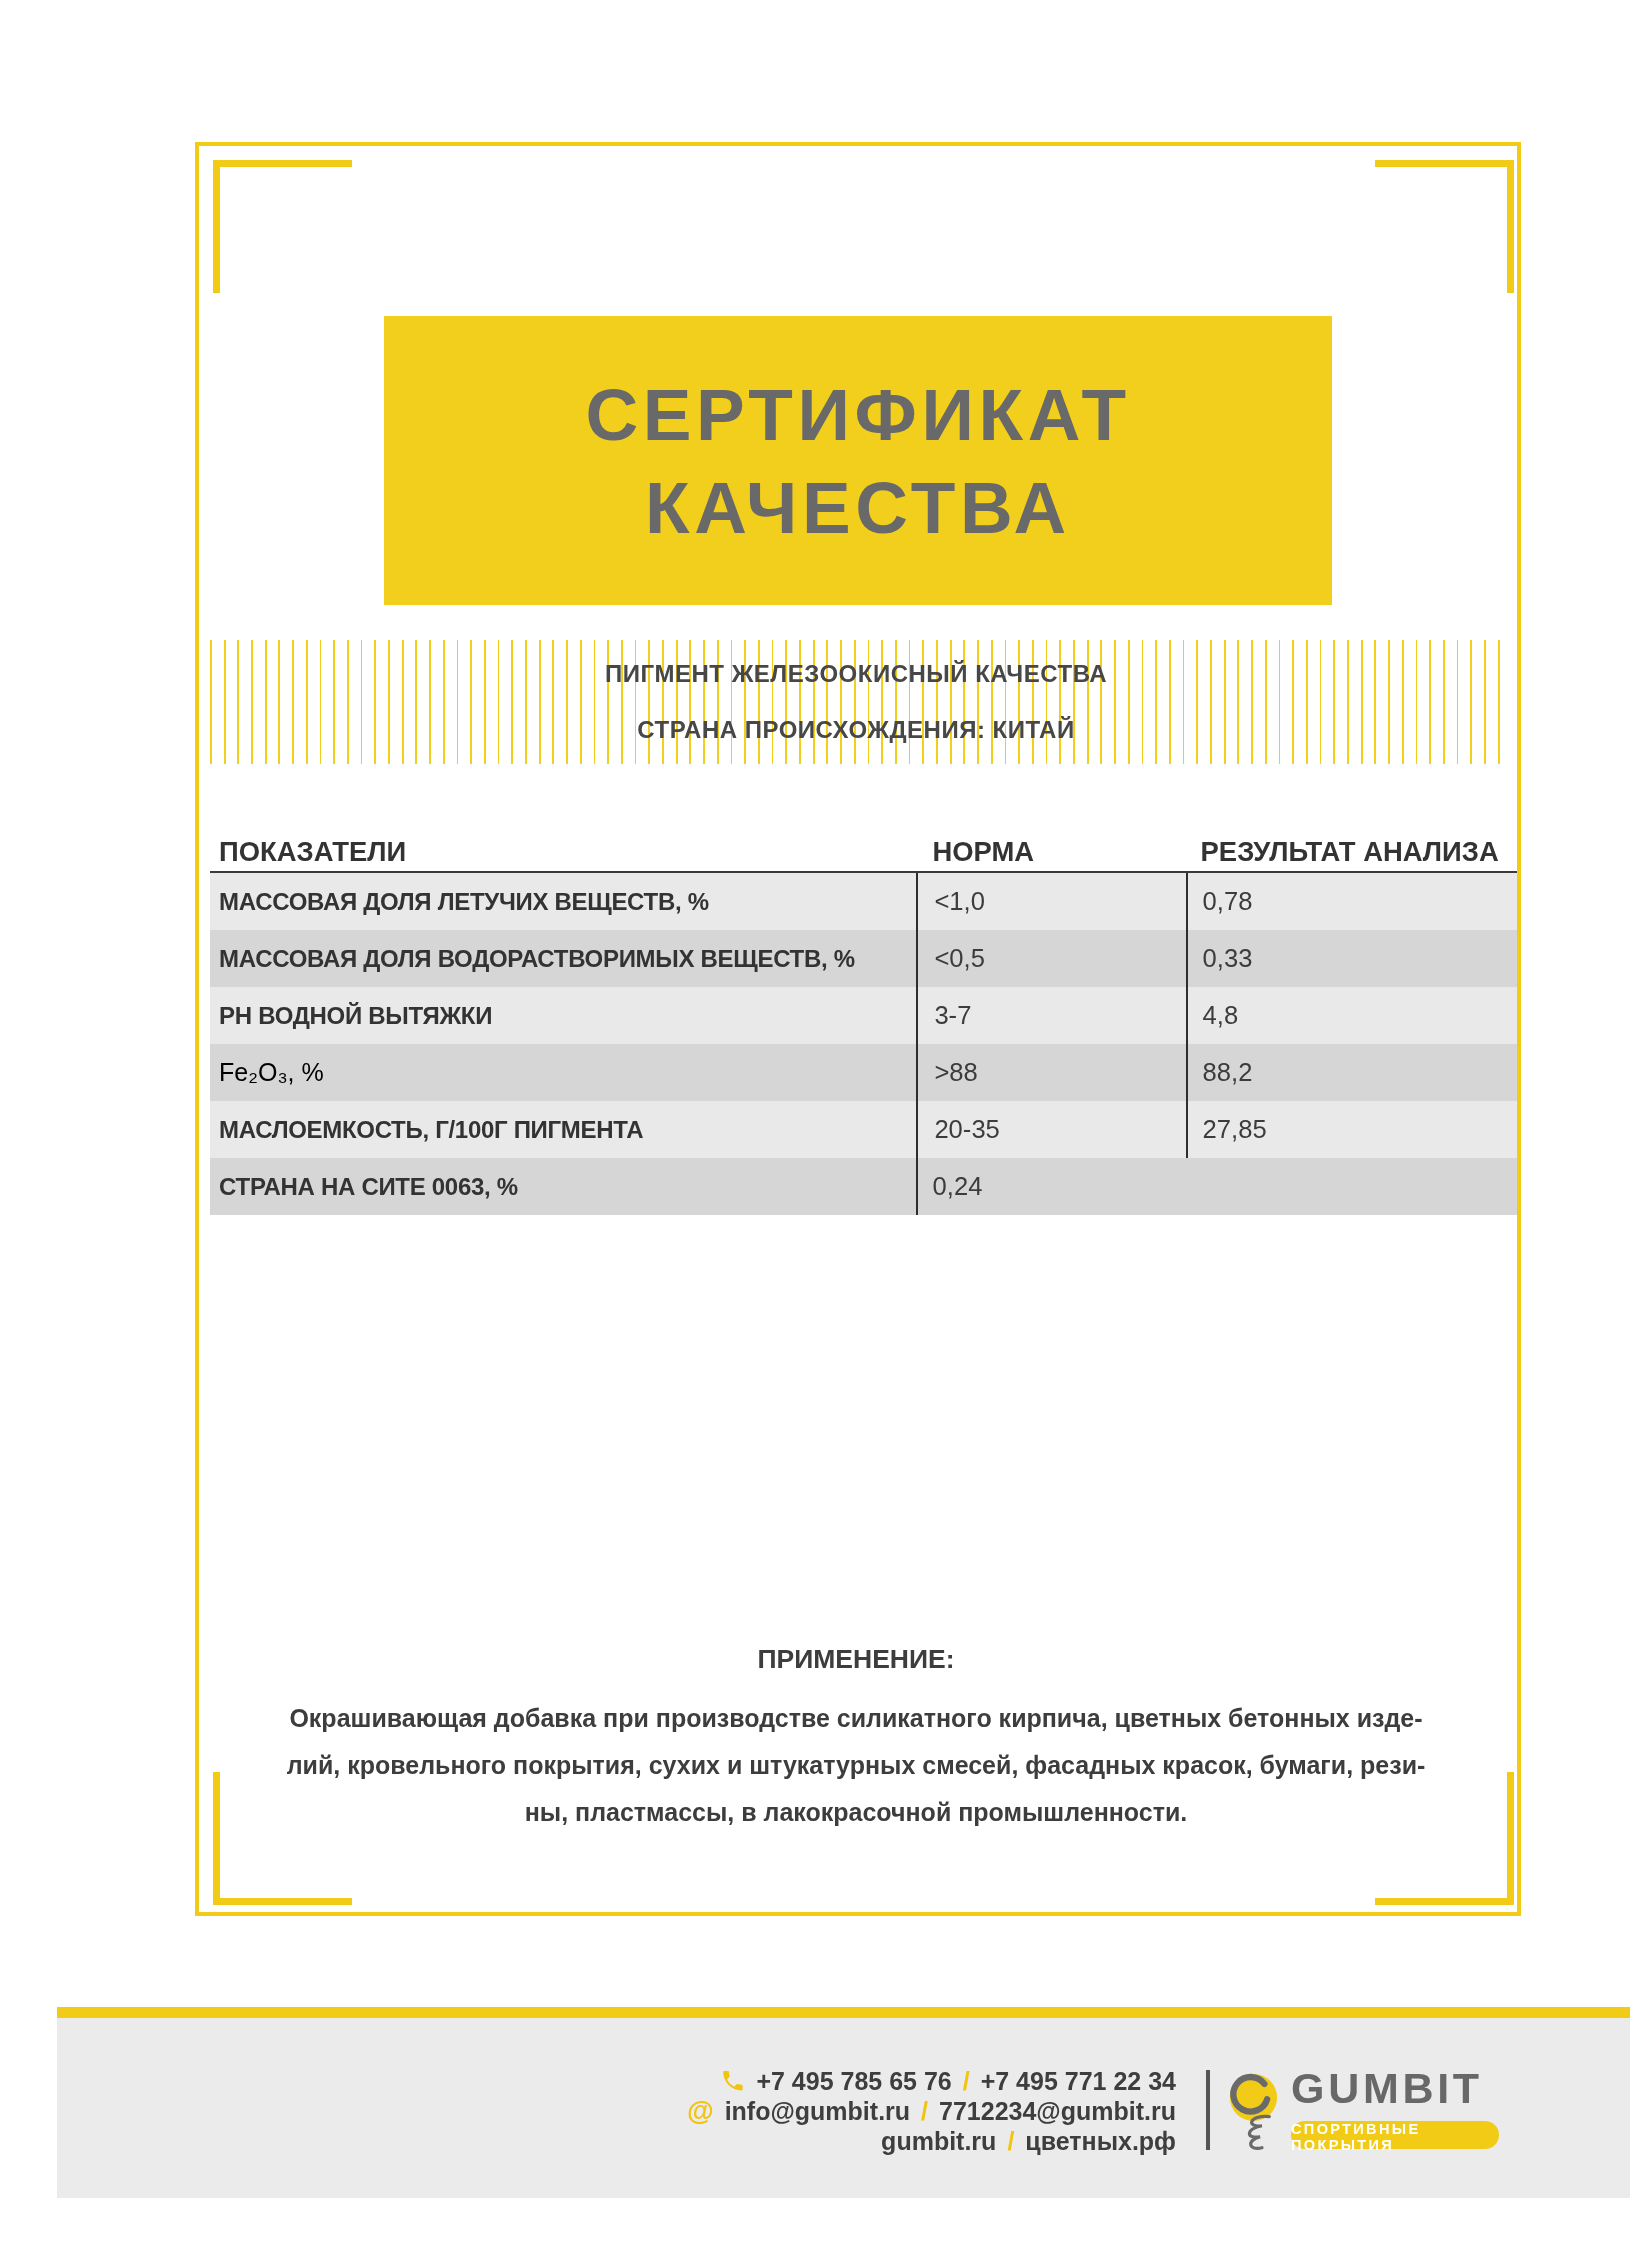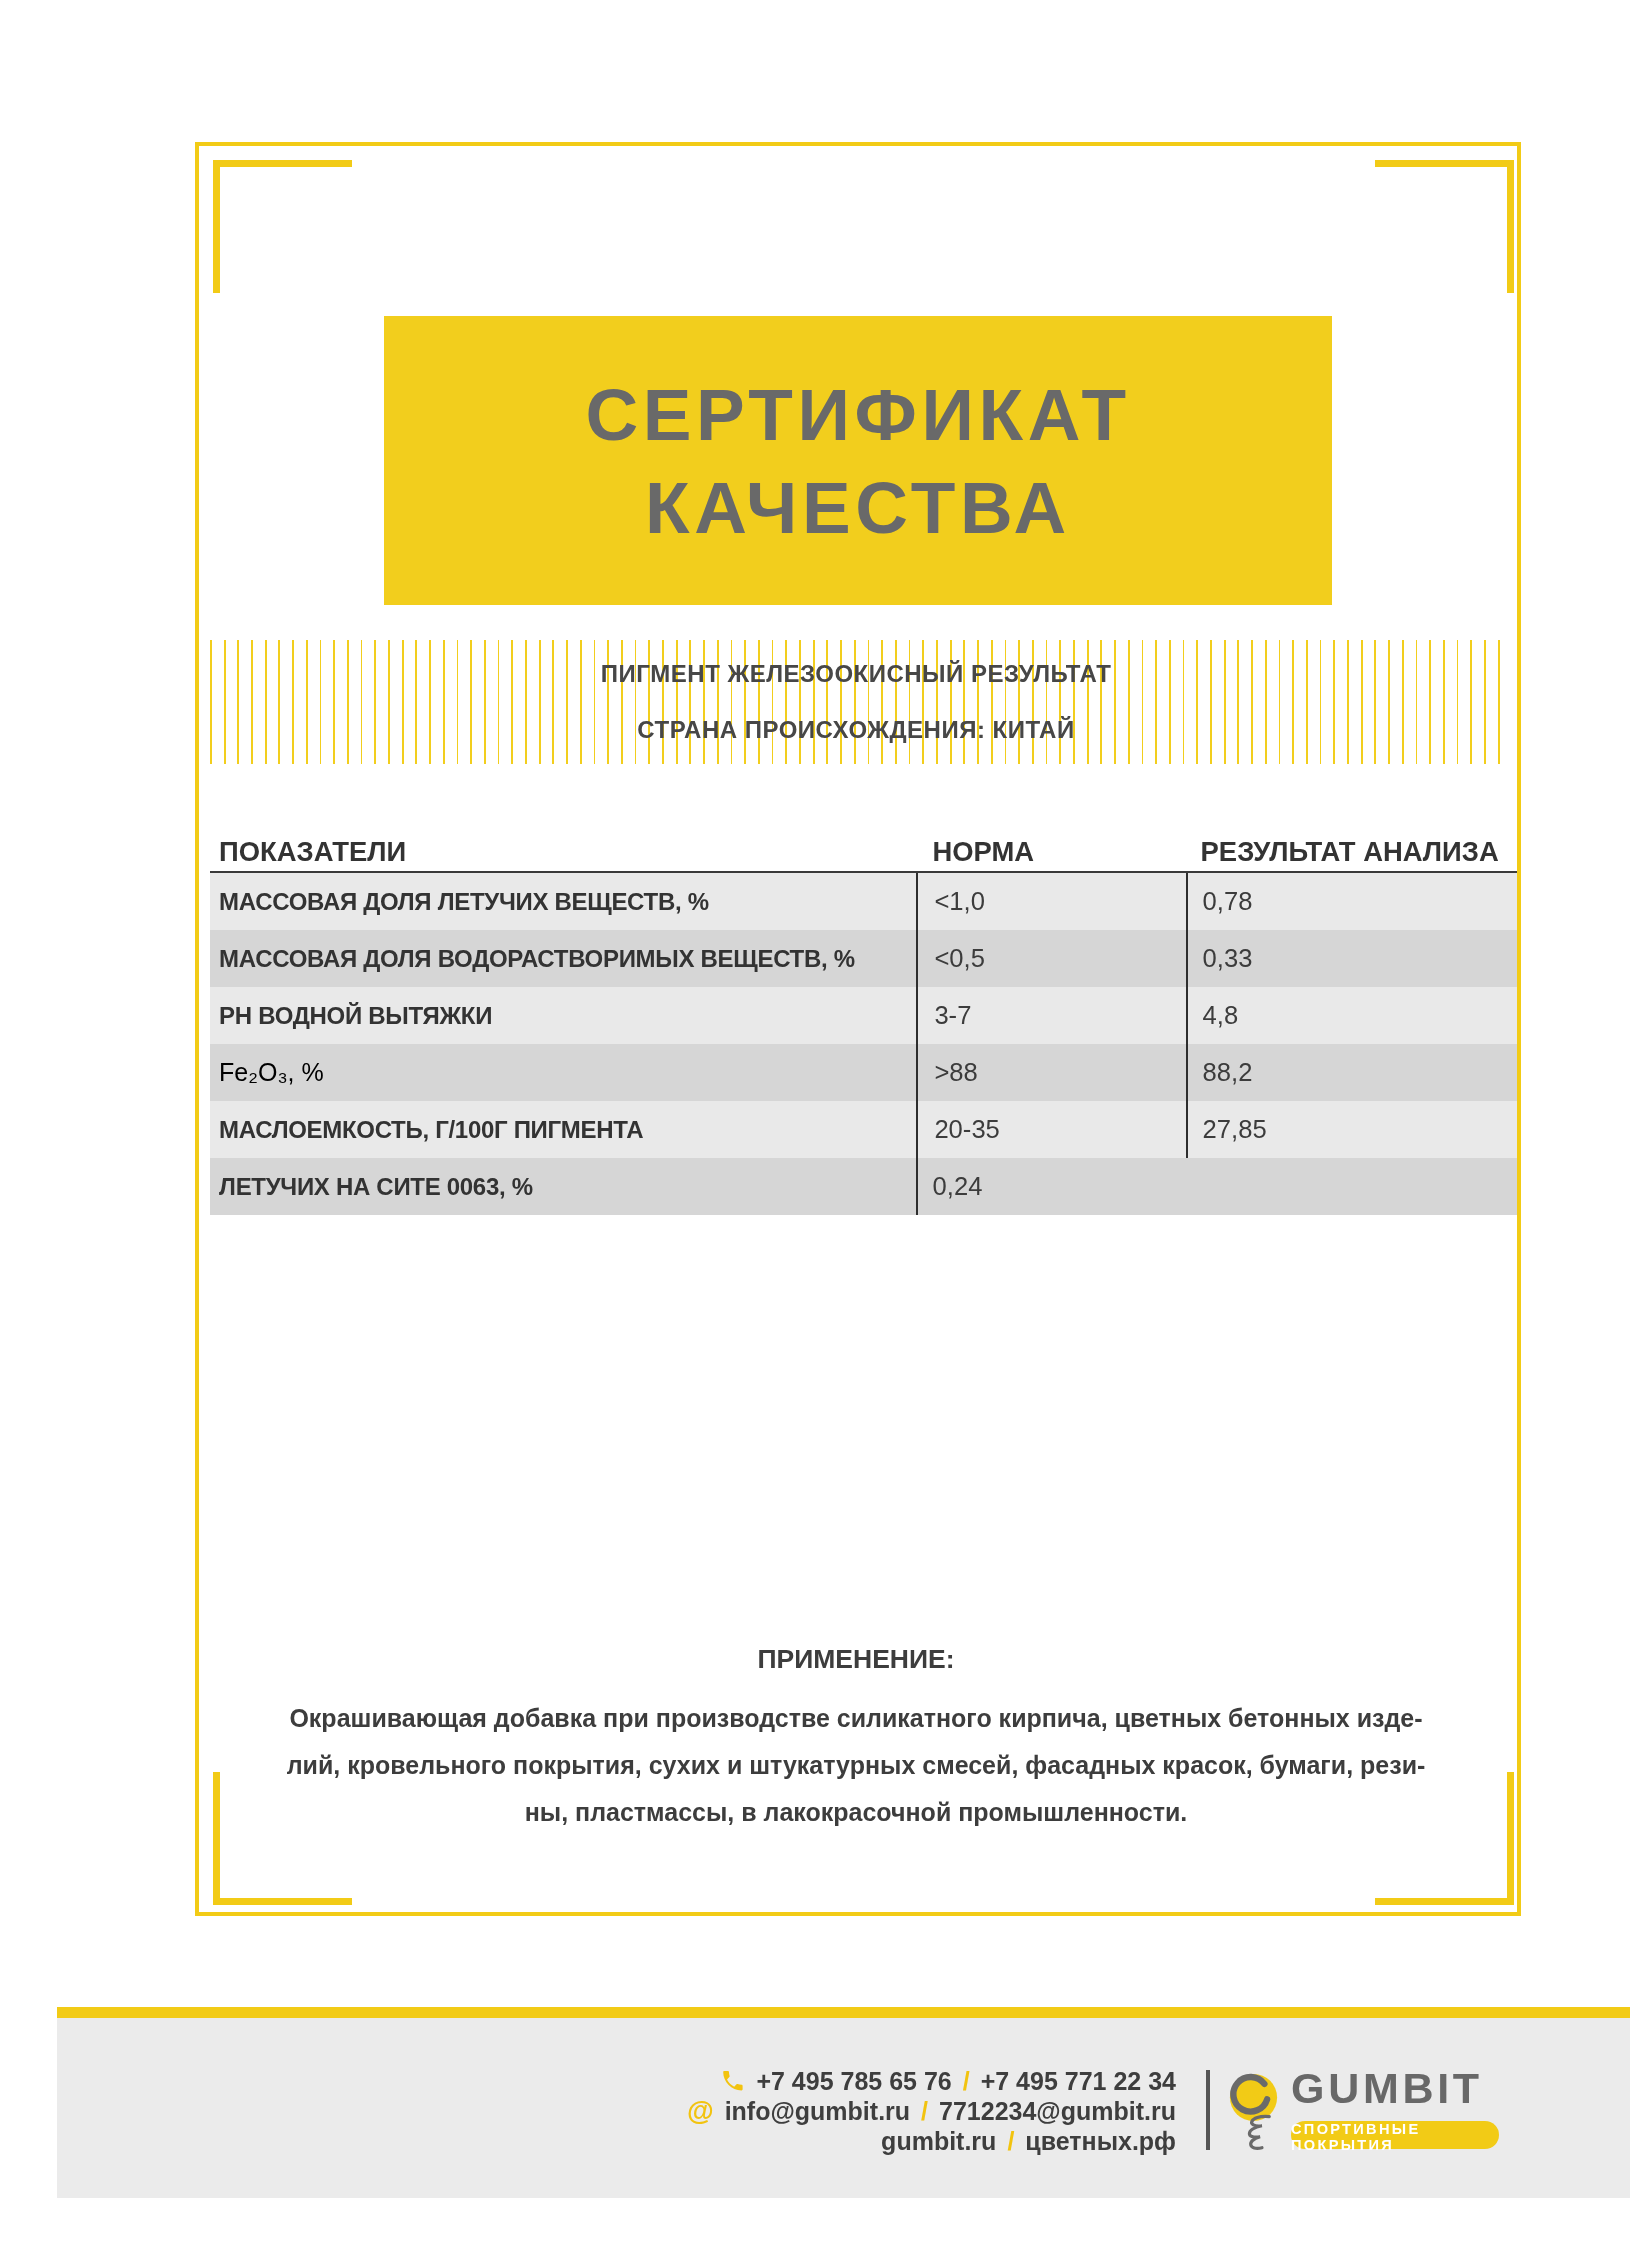--- a/index.html
+++ b/index.html
@@ -74,21 +74,21 @@
   <div class="bracket br-tr"></div>
   <div class="bracket br-bl"></div>
   <div class="bracket br-br"></div>
 
   <div class="title-box">
     <div class="title-line">СЕРТИФИКАТ</div>
     <div class="title-line">КАЧЕСТВА</div>
   </div>
 
   <div class="stripe-band">
-    <div class="sub">ПИГМЕНТ ЖЕЛЕЗООКИСНЫЙ РЕЗУЛЬТАТ</div>
+    <div class="sub">ПИГМЕНТ ЖЕЛЕЗООКИСНЫЙ КАЧЕСТВА</div>
     <div class="sub">СТРАНА ПРОИСХОЖДЕНИЯ: КИТАЙ</div>
   </div>
 
   <div class="qtable">
     <div class="thead">
       <div class="th c1">ПОКАЗАТЕЛИ</div>
       <div class="th c2">НОРМА</div>
       <div class="th c3">РЕЗУЛЬТАТ АНАЛИЗА</div>
     </div>
     <div class="tbody">
@@ -111,21 +111,21 @@
         <div class="c1 chem">Fe₂O₃, %</div>
         <div class="c2">&gt;88</div>
         <div class="c3">88,2</div>
       </div>
       <div class="trow">
         <div class="c1">МАСЛОЕМКОСТЬ, Г/100Г ПИГМЕНТА</div>
         <div class="c2">20-35</div>
         <div class="c3">27,85</div>
       </div>
       <div class="trow">
-        <div class="c1">ЛЕТУЧИХ НА СИТЕ 0063, %</div>
+        <div class="c1">СТРАНА НА СИТЕ 0063, %</div>
         <div class="c3">0,24</div>
       </div>
     </div>
   </div>
 
   <div class="application">
     <div class="app-heading">ПРИМЕНЕНИЕ:</div>
     <div class="app-line">Окрашивающая добавка при производстве силикатного кирпича, цветных бетонных изде-</div>
     <div class="app-line">лий, кровельного покрытия, сухих и штукатурных смесей, фасадных красок, бумаги, рези-</div>
     <div class="app-line">ны, пластмассы, в лакокрасочной промышленности.</div>

